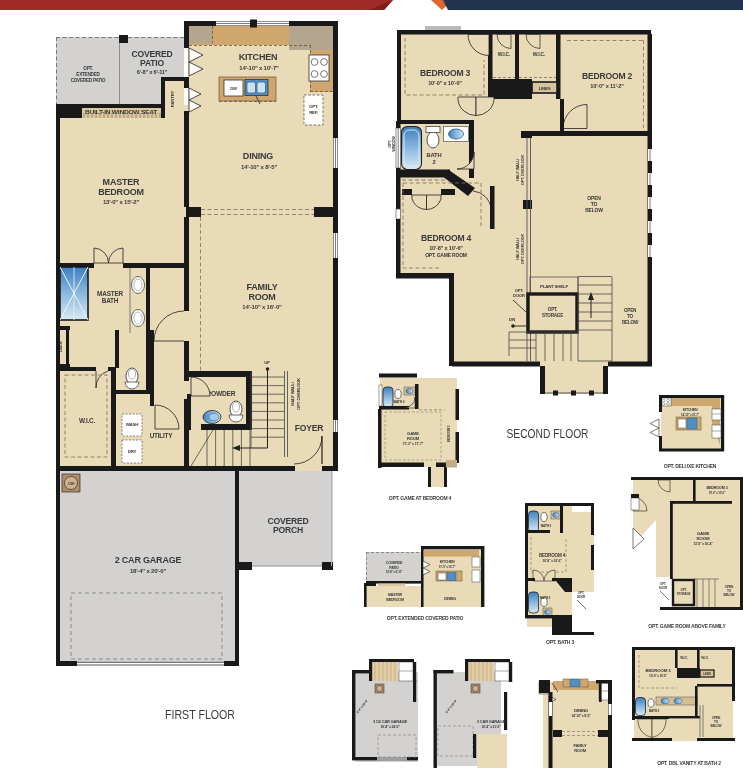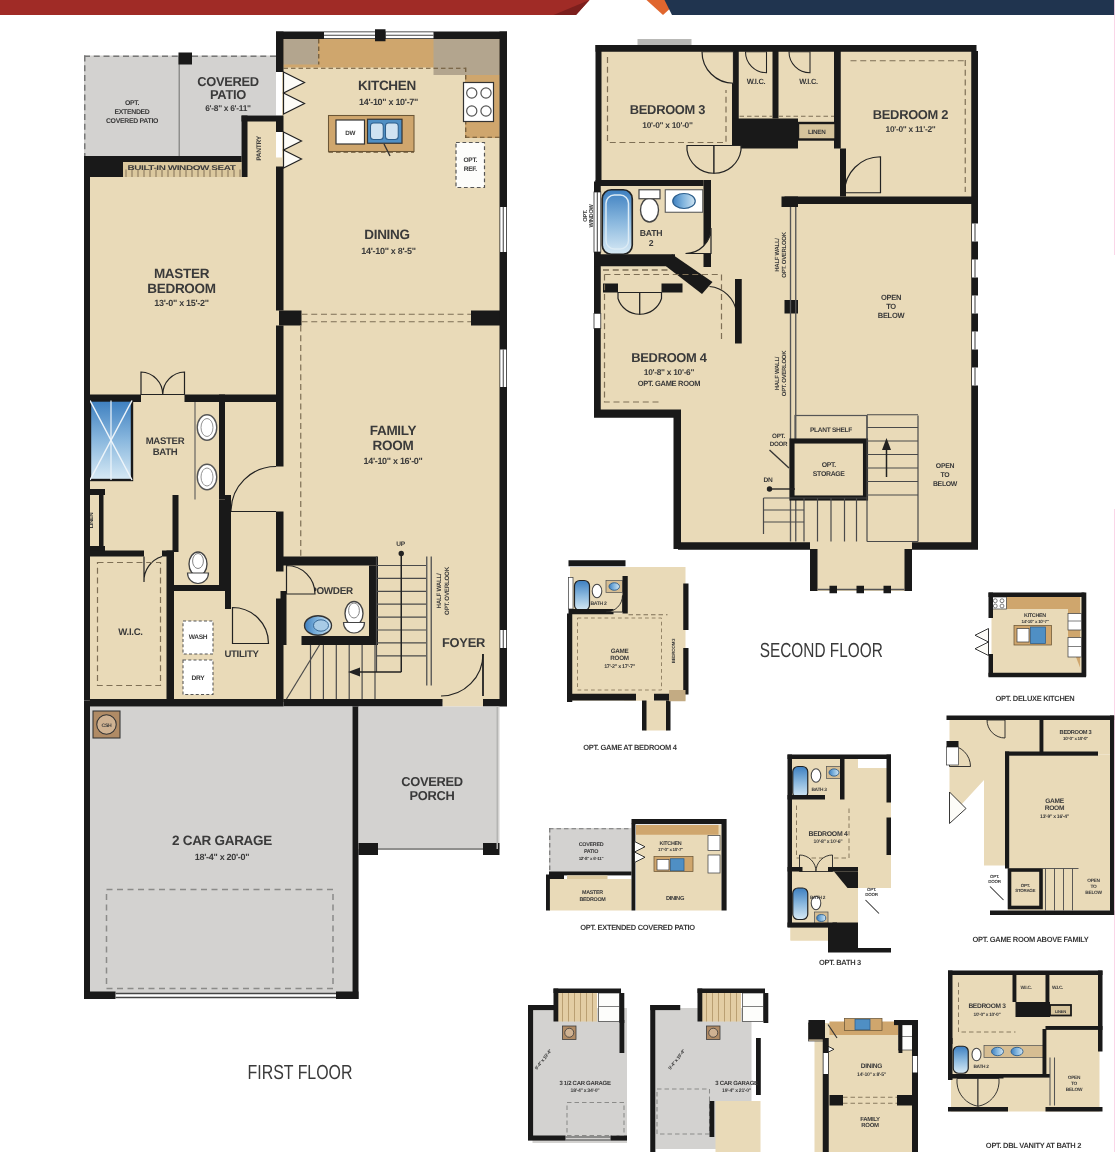--- a/index.html
+++ b/index.html
@@ -1,16 +1,16 @@
 <!DOCTYPE html>
 <html><head>
 <meta charset="utf-8">
 <style>
 html,body{margin:0;padding:0;background:#fff;}
-#page{position:relative;width:743px;height:768px;background:#ec4899;overflow:hidden;}
+#page{position:relative;width:743px;height:768px;background:#e5e5e5;overflow:hidden;}
 svg{display:block;}
 text{font-family:"Liberation Sans",sans-serif;fill:#3a3a3a;}
 .rm{font-weight:bold;letter-spacing:-0.2px;}
 .dim{font-weight:bold;letter-spacing:-0.2px;}
 </style>
 </head>
 <body>
 <div id="page">
 <svg width="743" height="768" viewBox="0 0 743 768">
 <defs>

